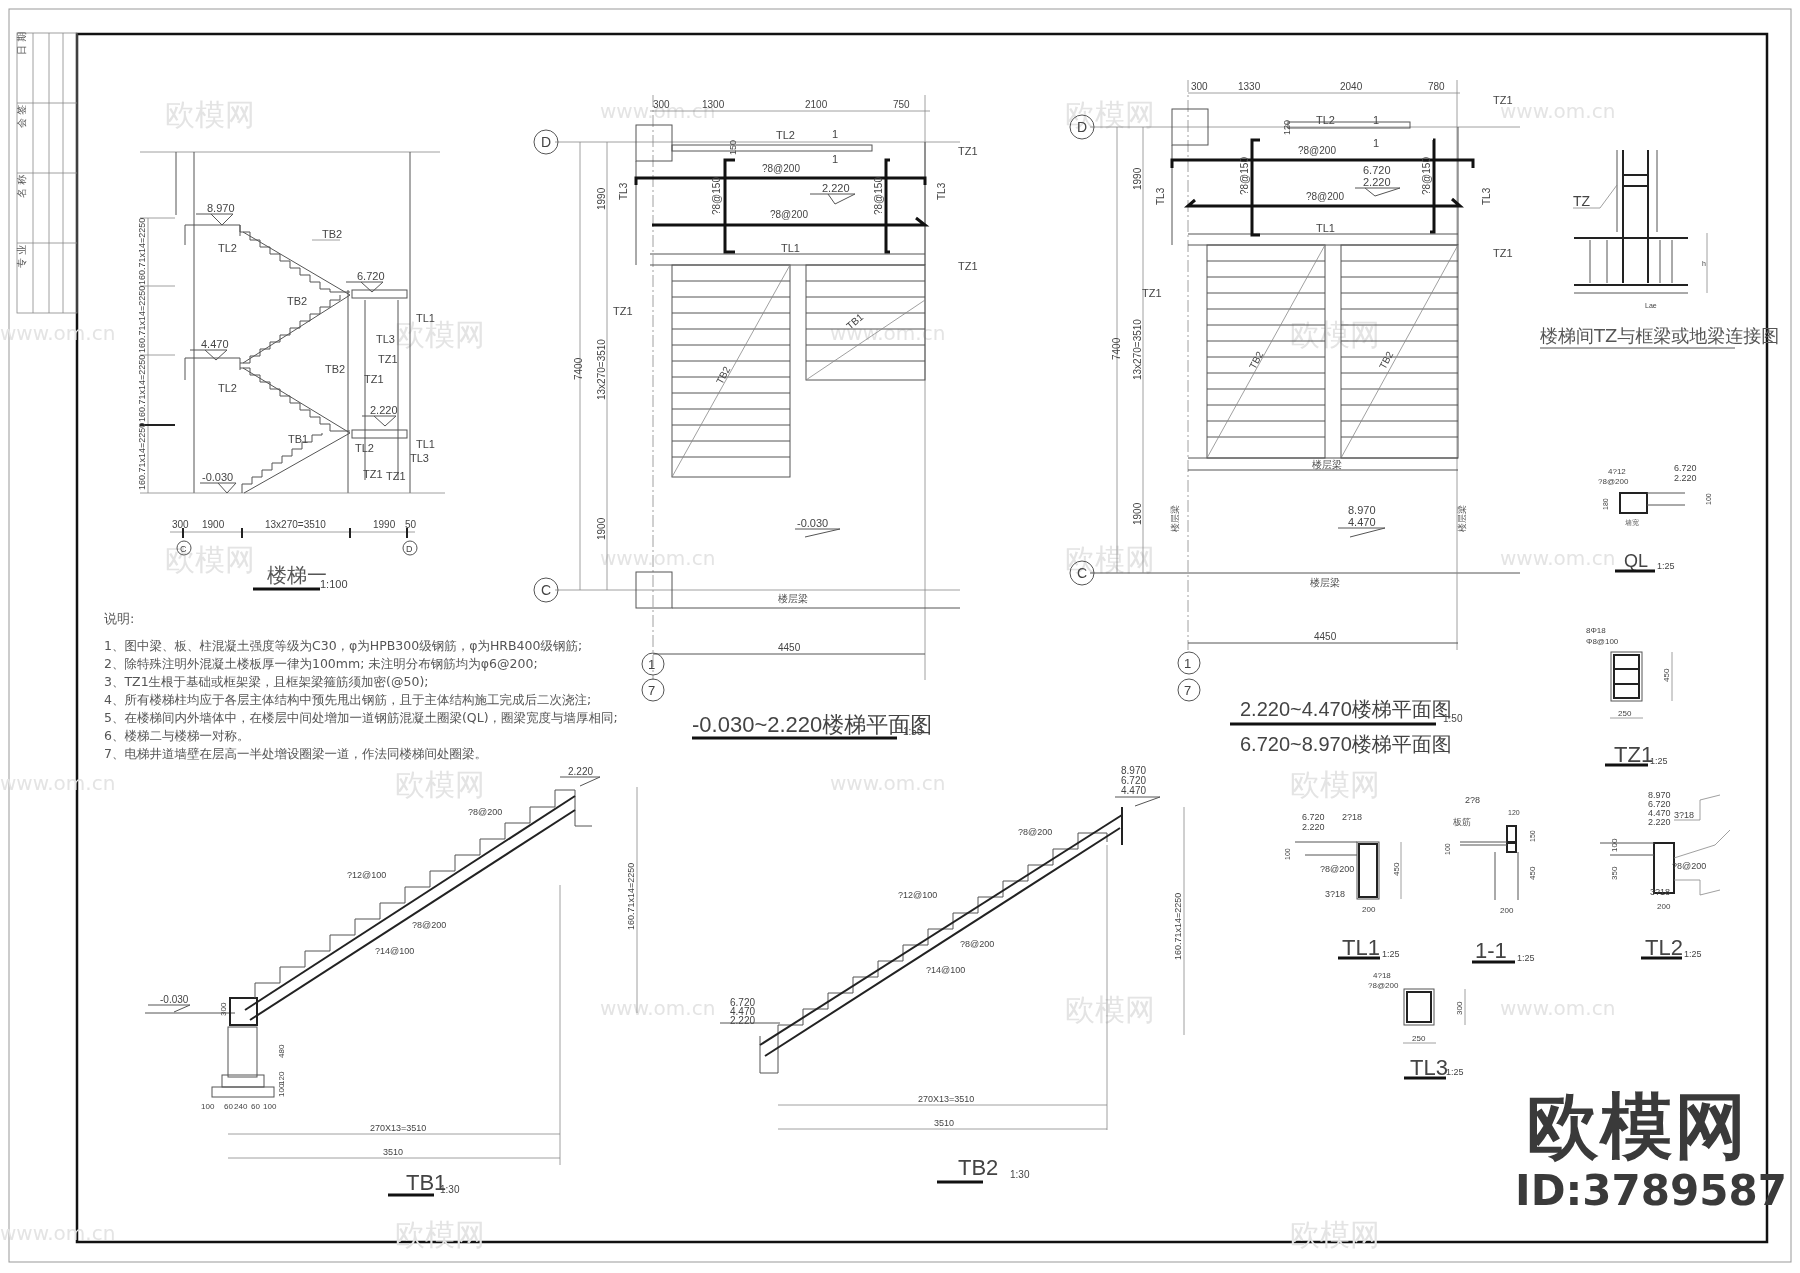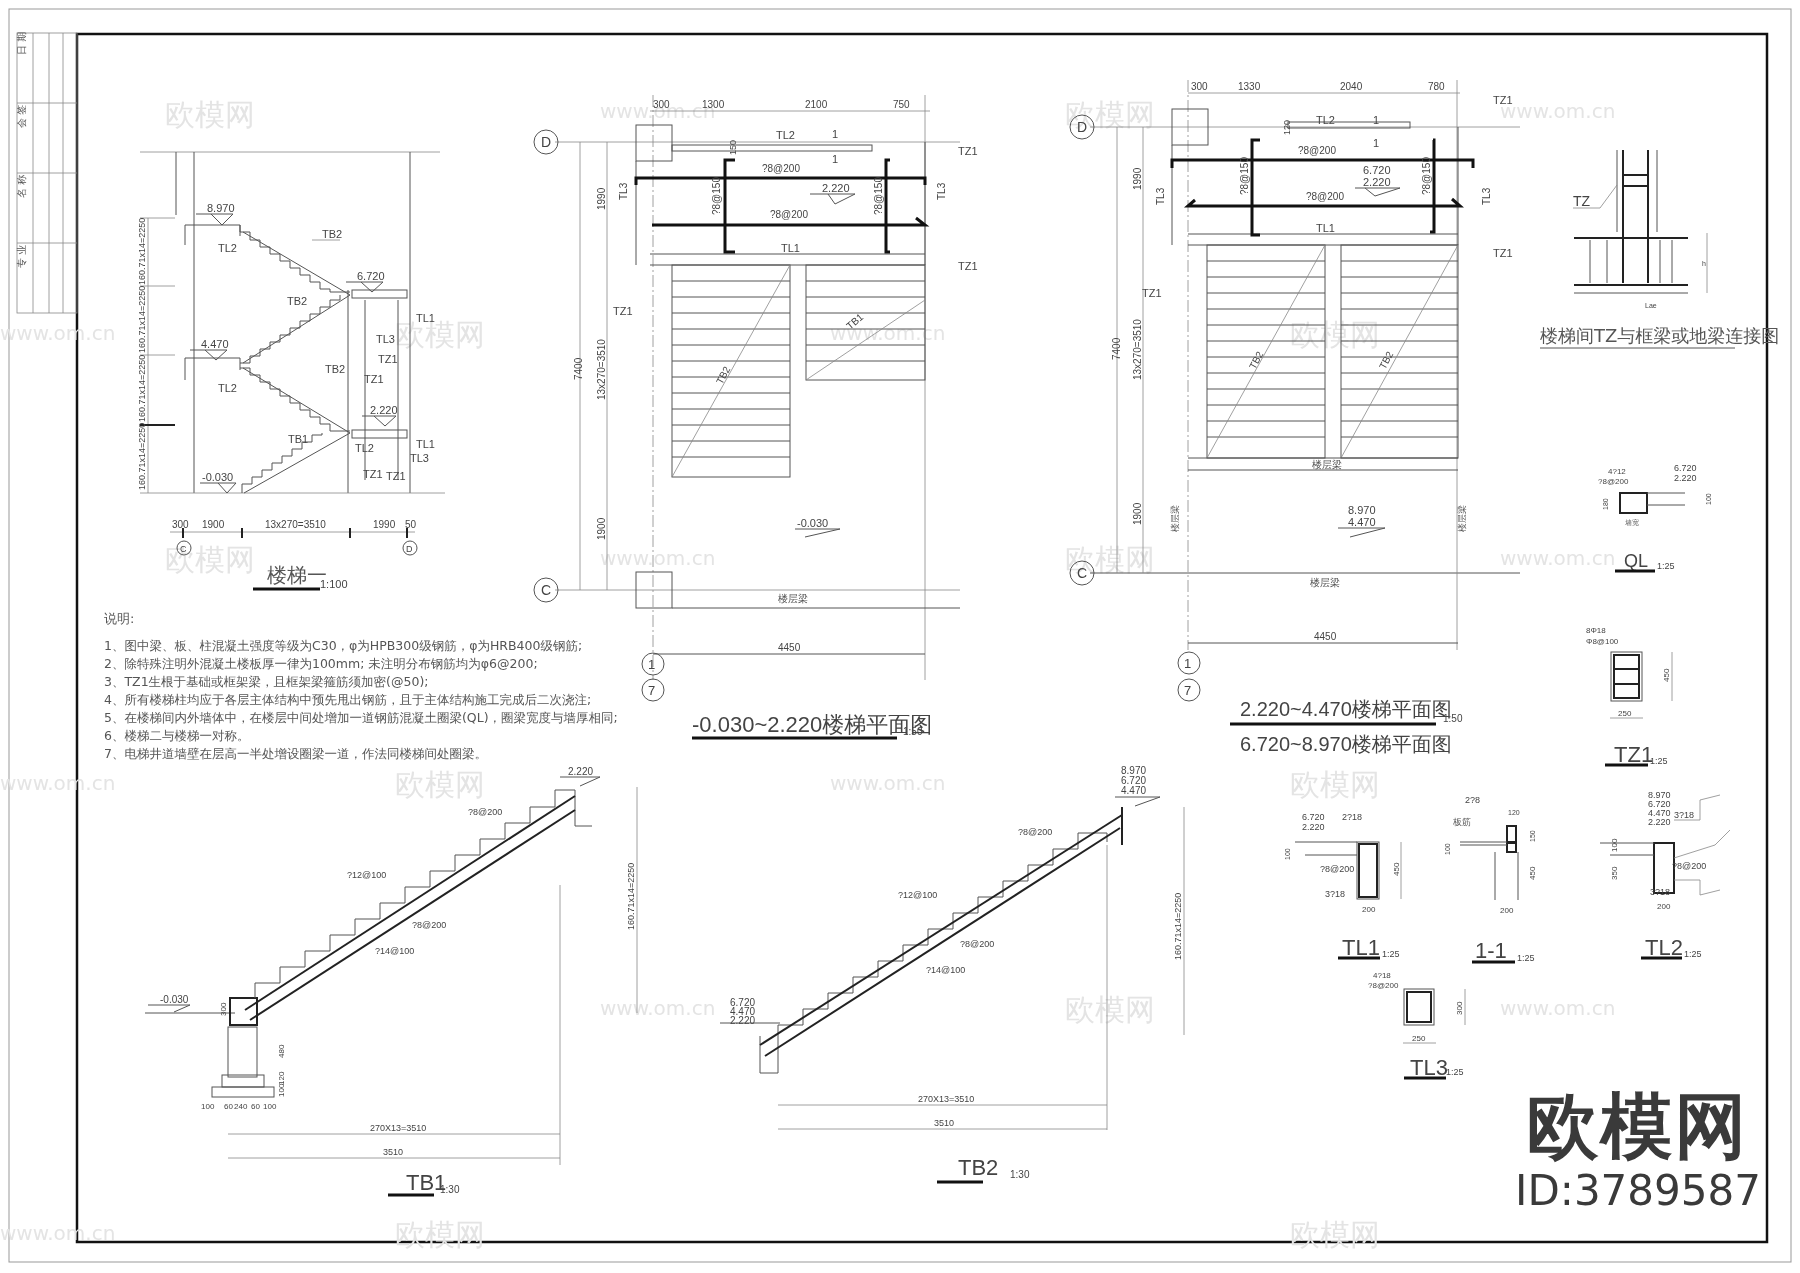--- a/index.html
+++ b/index.html
@@ -7,21 +7,21 @@
   svg{position:absolute;left:0;top:0;}
   .t{font-family:"Liberation Sans","DejaVu Sans",sans-serif;fill:#444;}
   .cn{font-family:"DejaVu Sans",sans-serif;fill:#555;}
   .wm{font-family:"DejaVu Sans",sans-serif;fill:#e4e4e4;}
   .ln{stroke:#555;stroke-width:1;fill:none;}
   .lt{stroke:#888;stroke-width:0.8;fill:none;}
   .bk{stroke:#111;stroke-width:3;fill:none;}
   .bd{stroke:#222;stroke-width:2;fill:none;}
   .brand{position:absolute;left:1515px;top:1085px;width:245px;text-align:center;color:#3a3a3a;}
   .brand .big{font-family:"DejaVu Sans",sans-serif;font-size:72px;line-height:82px;font-weight:bold;letter-spacing:2px;}
-  .brand .id{font-family:"DejaVu Sans",sans-serif;font-size:42px;line-height:48px;}
+  .brand .id{font-family:"DejaVu Sans",sans-serif;font-size:42px;line-height:48px;font-weight:bold;}
 </style>
 </head>
 <body>
 
 <svg width="1800" height="1273" viewBox="0 0 1800 1273">
 
   <rect x="9" y="9" width="1782" height="1253" fill="none" stroke="#999" stroke-width="1"></rect>
   <rect x="77" y="34" width="1690" height="1208" fill="none" stroke="#111" stroke-width="2.5"></rect>
 
   <g>

